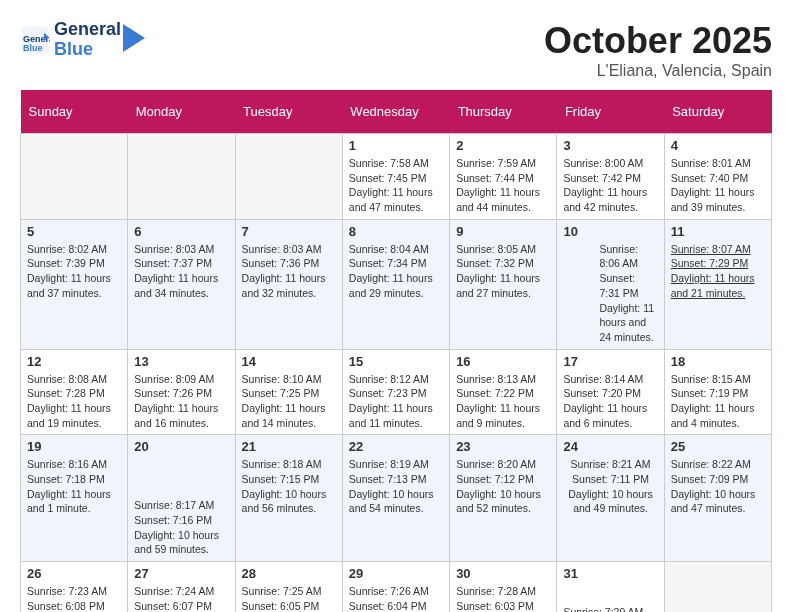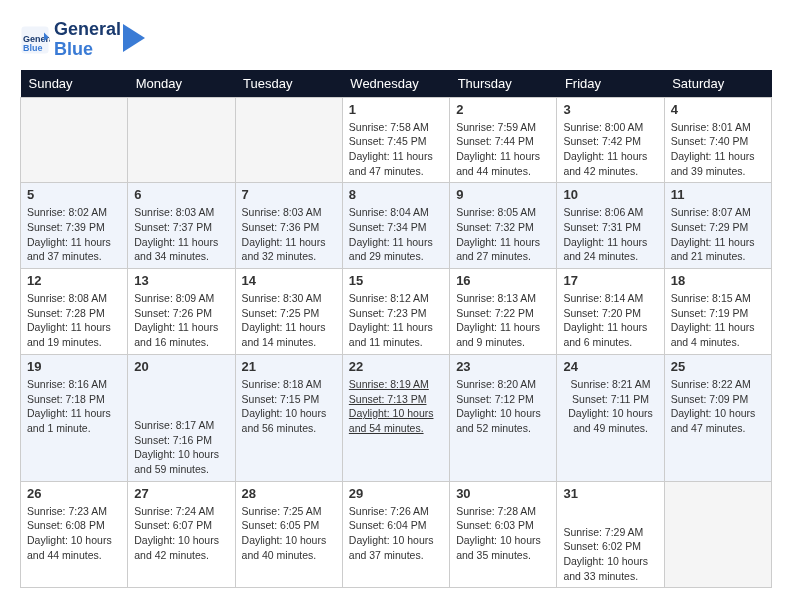--- a/index.html
+++ b/index.html
@@ -36,24 +36,24 @@
     .location {
       font-size: 16px;
       color: #555;
     }
     table {
       width: 100%;
       border-collapse: collapse;
       font-size: 11px;
     }
     thead th {
-      background-color: #0f172a;
+      background-color: #be185d;
       color: #fff;
       text-align: left;
-      padding: 6px 8px;
+      padding: 14px 8px;
       font-size: 13px;
       font-weight: normal;
     }
     tbody td {
       border: 1px solid #ccc;
       vertical-align: top;
       padding: 4px 6px;
       width: calc(100% / 7);
       min-height: 80px;
       color: #333;
@@ -96,20 +96,24 @@
     <div>
       <div style="font-size:18px;font-weight:bold;color:#1a3a6e;line-height:1.1;">
         <span style="color:#1a3a6e;">General</span>
       </div>
       <div style="font-size:18px;font-weight:bold;color:#3a7bd5;line-height:1.1;">Blue</div>
     </div>
     <svg width="22" height="28" viewBox="0 0 22 28" style="margin-left:2px;margin-top:-4px;">
       <polygon points="0,0 22,14 0,28" fill="#3a7bd5"></polygon>
     </svg>
   </div>
+  <div class="title-block">
+    <div class="month-title">October 2025</div>
+    <div class="location">L'Eliana, Valencia, Spain</div>
+  </div>
 </div>
 
 <table>
   <thead>
     <tr>
     <th>Sunday</th>
         <th>Monday</th>
         <th>Tuesday</th>
         <th>Wednesday</th>
         <th>Thursday</th>
@@ -173,47 +177,47 @@
 Daylight: 11 hours and 29 minutes.</div>
         </td>
         <td>
           <span class="day-num">9</span>
           <div class="day-info" style="white-space: pre-line;">Sunrise: 8:05 AM
 Sunset: 7:32 PM
 Daylight: 11 hours and 27 minutes.</div>
         </td>
         <td>
           <span class="day-num">10</span>
-          <div class="day-info" style="white-space: pre-line;">Sunrise: 8:06 AM
+          <div class="day-info" style="white-space: pre-line; margin-left: 36px;">Sunrise: 8:06 AM
 Sunset: 7:31 PM
 Daylight: 11 hours and 24 minutes.</div>
         </td>
         <td>
           <span class="day-num">11</span>
-          <div class="day-info" style="white-space: pre-line;">Sunrise: 8:07 AM
+          <div class="day-info" style="white-space: pre-line; text-decoration: underline;">Sunrise: 8:07 AM
 Sunset: 7:29 PM
 Daylight: 11 hours and 21 minutes.</div>
         </td>
       </tr>
       <tr>
         <td>
           <span class="day-num">12</span>
           <div class="day-info" style="white-space: pre-line;">Sunrise: 8:08 AM
 Sunset: 7:28 PM
 Daylight: 11 hours and 19 minutes.</div>
         </td>
         <td>
           <span class="day-num">13</span>
           <div class="day-info" style="white-space: pre-line;">Sunrise: 8:09 AM
 Sunset: 7:26 PM
 Daylight: 11 hours and 16 minutes.</div>
         </td>
         <td>
           <span class="day-num">14</span>
-          <div class="day-info" style="white-space: pre-line;">Sunrise: 8:30 AM
+          <div class="day-info" style="white-space: pre-line;">Sunrise: 8:10 AM
 Sunset: 7:25 PM
 Daylight: 11 hours and 14 minutes.</div>
         </td>
         <td>
           <span class="day-num">15</span>
           <div class="day-info" style="white-space: pre-line;">Sunrise: 8:12 AM
 Sunset: 7:23 PM
 Daylight: 11 hours and 11 minutes.</div>
         </td>
         <td>
@@ -249,21 +253,21 @@
 Daylight: 10 hours and 59 minutes.</div>
         </td>
         <td>
           <span class="day-num">21</span>
           <div class="day-info" style="white-space: pre-line;">Sunrise: 8:18 AM
 Sunset: 7:15 PM
 Daylight: 10 hours and 56 minutes.</div>
         </td>
         <td>
           <span class="day-num">22</span>
-          <div class="day-info" style="white-space: pre-line; text-decoration: underline;">Sunrise: 8:19 AM
+          <div class="day-info" style="white-space: pre-line;">Sunrise: 8:19 AM
 Sunset: 7:13 PM
 Daylight: 10 hours and 54 minutes.</div>
         </td>
         <td>
           <span class="day-num">23</span>
           <div class="day-info" style="white-space: pre-line;">Sunrise: 8:20 AM
 Sunset: 7:12 PM
 Daylight: 10 hours and 52 minutes.</div>
         </td>
         <td>

